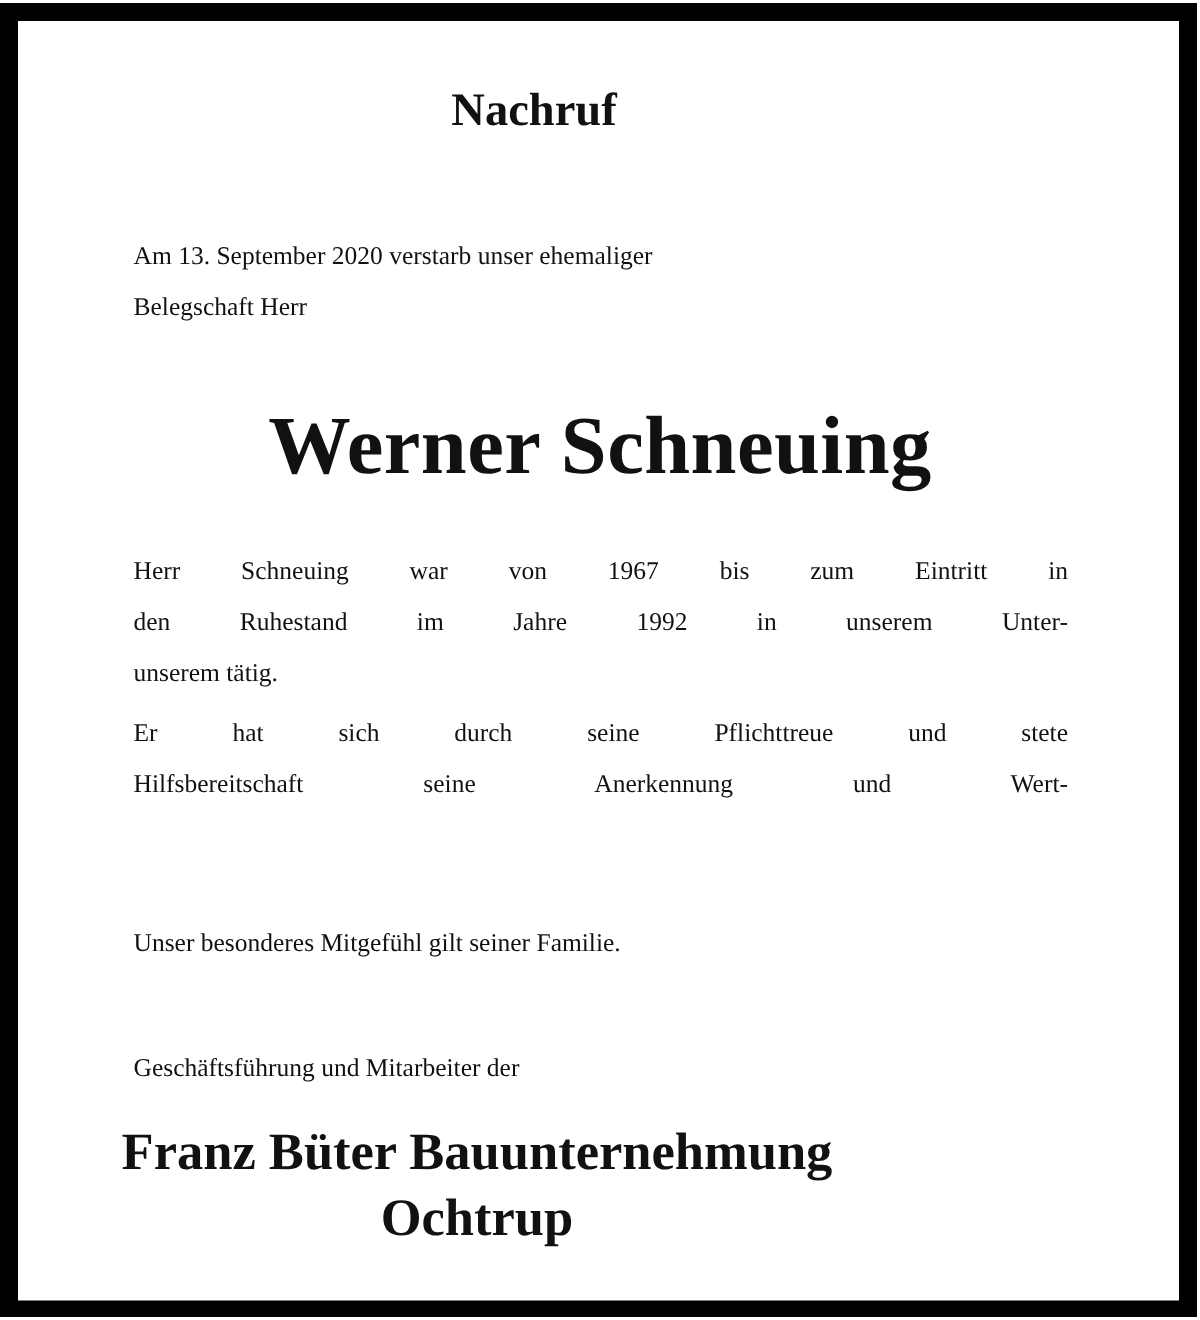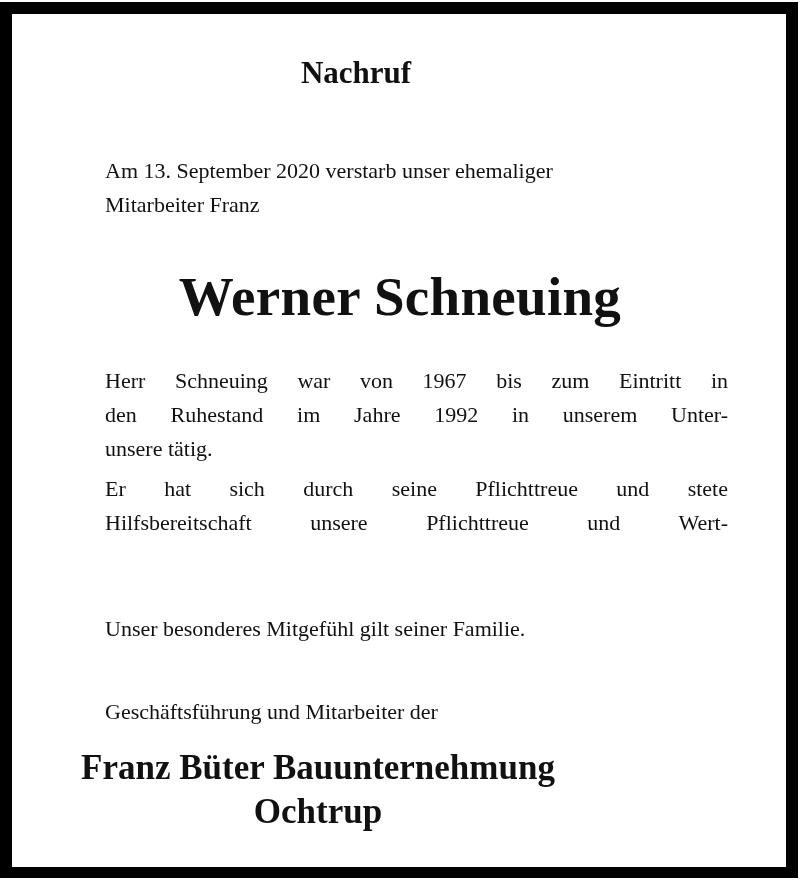--- a/index.html
+++ b/index.html
@@ -5,54 +5,54 @@
   html, body { margin:0; padding:0; background:#ffffff; }
   body { width:800px; height:880px; position:relative; overflow:hidden; }
   .frame {
     position:absolute; left:0; top:2px; width:786px; height:864px;
     border:12px solid #000; border-right-width:12px; border-bottom-width:11px;
     box-sizing:content-box; background:#fff;
   }
   .frame { left:0; top:2px; width:774px; height:853px; }
   .serif { font-family:"Liberation Serif", "DejaVu Serif", serif; color:#111; }
   .title { position:absolute; left:0; width:712px; top:55px; text-align:center; font-size:31px; font-weight:bold; }
-  .p { position:absolute; left:89px; width:623px; font-size:22px; line-height:34px; text-align:justify;margin-left:16px; }
+  .p { position:absolute; left:89px; width:623px; font-size:17px; line-height:34px; text-align:justify; }
   .p1 { top:154px; }
   .name { position:absolute; left:0; width:800px; top:265px; text-align:center; font-size:55px; font-weight:bold; letter-spacing:0.3px; }
   .p2 { top:364px; }
   .p3 { top:472px; }
   .p4 { top:612px; }
   .p5 { top:695px; }
   .company { position:absolute; left:0; width:636px; top:746px; text-align:center; font-size:35px; font-weight:bold; line-height:44px; }
   .line { display:block; }
   .just { text-align:justify; text-align-last:justify; display:block; }
 </style>
 </head>
 <body>
 
 <div class="frame"></div>
 
 <div class="title serif">Nachruf</div>
 
 <div class="p p1 serif">
   <span class="line">Am 13. September 2020 verstarb unser ehemaliger</span>
-  <span class="line">Mitarbeiter Franz</span>
+  <span class="line">Belegschaft Herr</span>
 </div>
 
 <div class="name serif">Werner Schneuing</div>
 
 <div class="p p2 serif">
   <span class="just">Herr Schneuing war von 1967 bis zum Eintritt in</span>
   <span class="just">den Ruhestand im Jahre 1992 in unserem Unter-</span>
-  <span class="line">unsere tätig.</span>
+  <span class="line">unserem tätig.</span>
 </div>
 
 <div class="p p3 serif">
   <span class="just">Er hat sich durch seine Pflichttreue und stete</span>
-  <span class="just">Hilfsbereitschaft unsere Pflichttreue und Wert-</span>
+  <span class="just">Hilfsbereitschaft seine Anerkennung und Wert-</span>
 </div>
 
 <div class="p p4 serif">
   <span class="line">Unser besonderes Mitgefühl gilt seiner Familie.</span>
 </div>
 
 <div class="p p5 serif">Geschäftsführung und Mitarbeiter der</div>
 
 <div class="company serif">
   <span class="line">Franz Büter Bauunternehmung</span>

